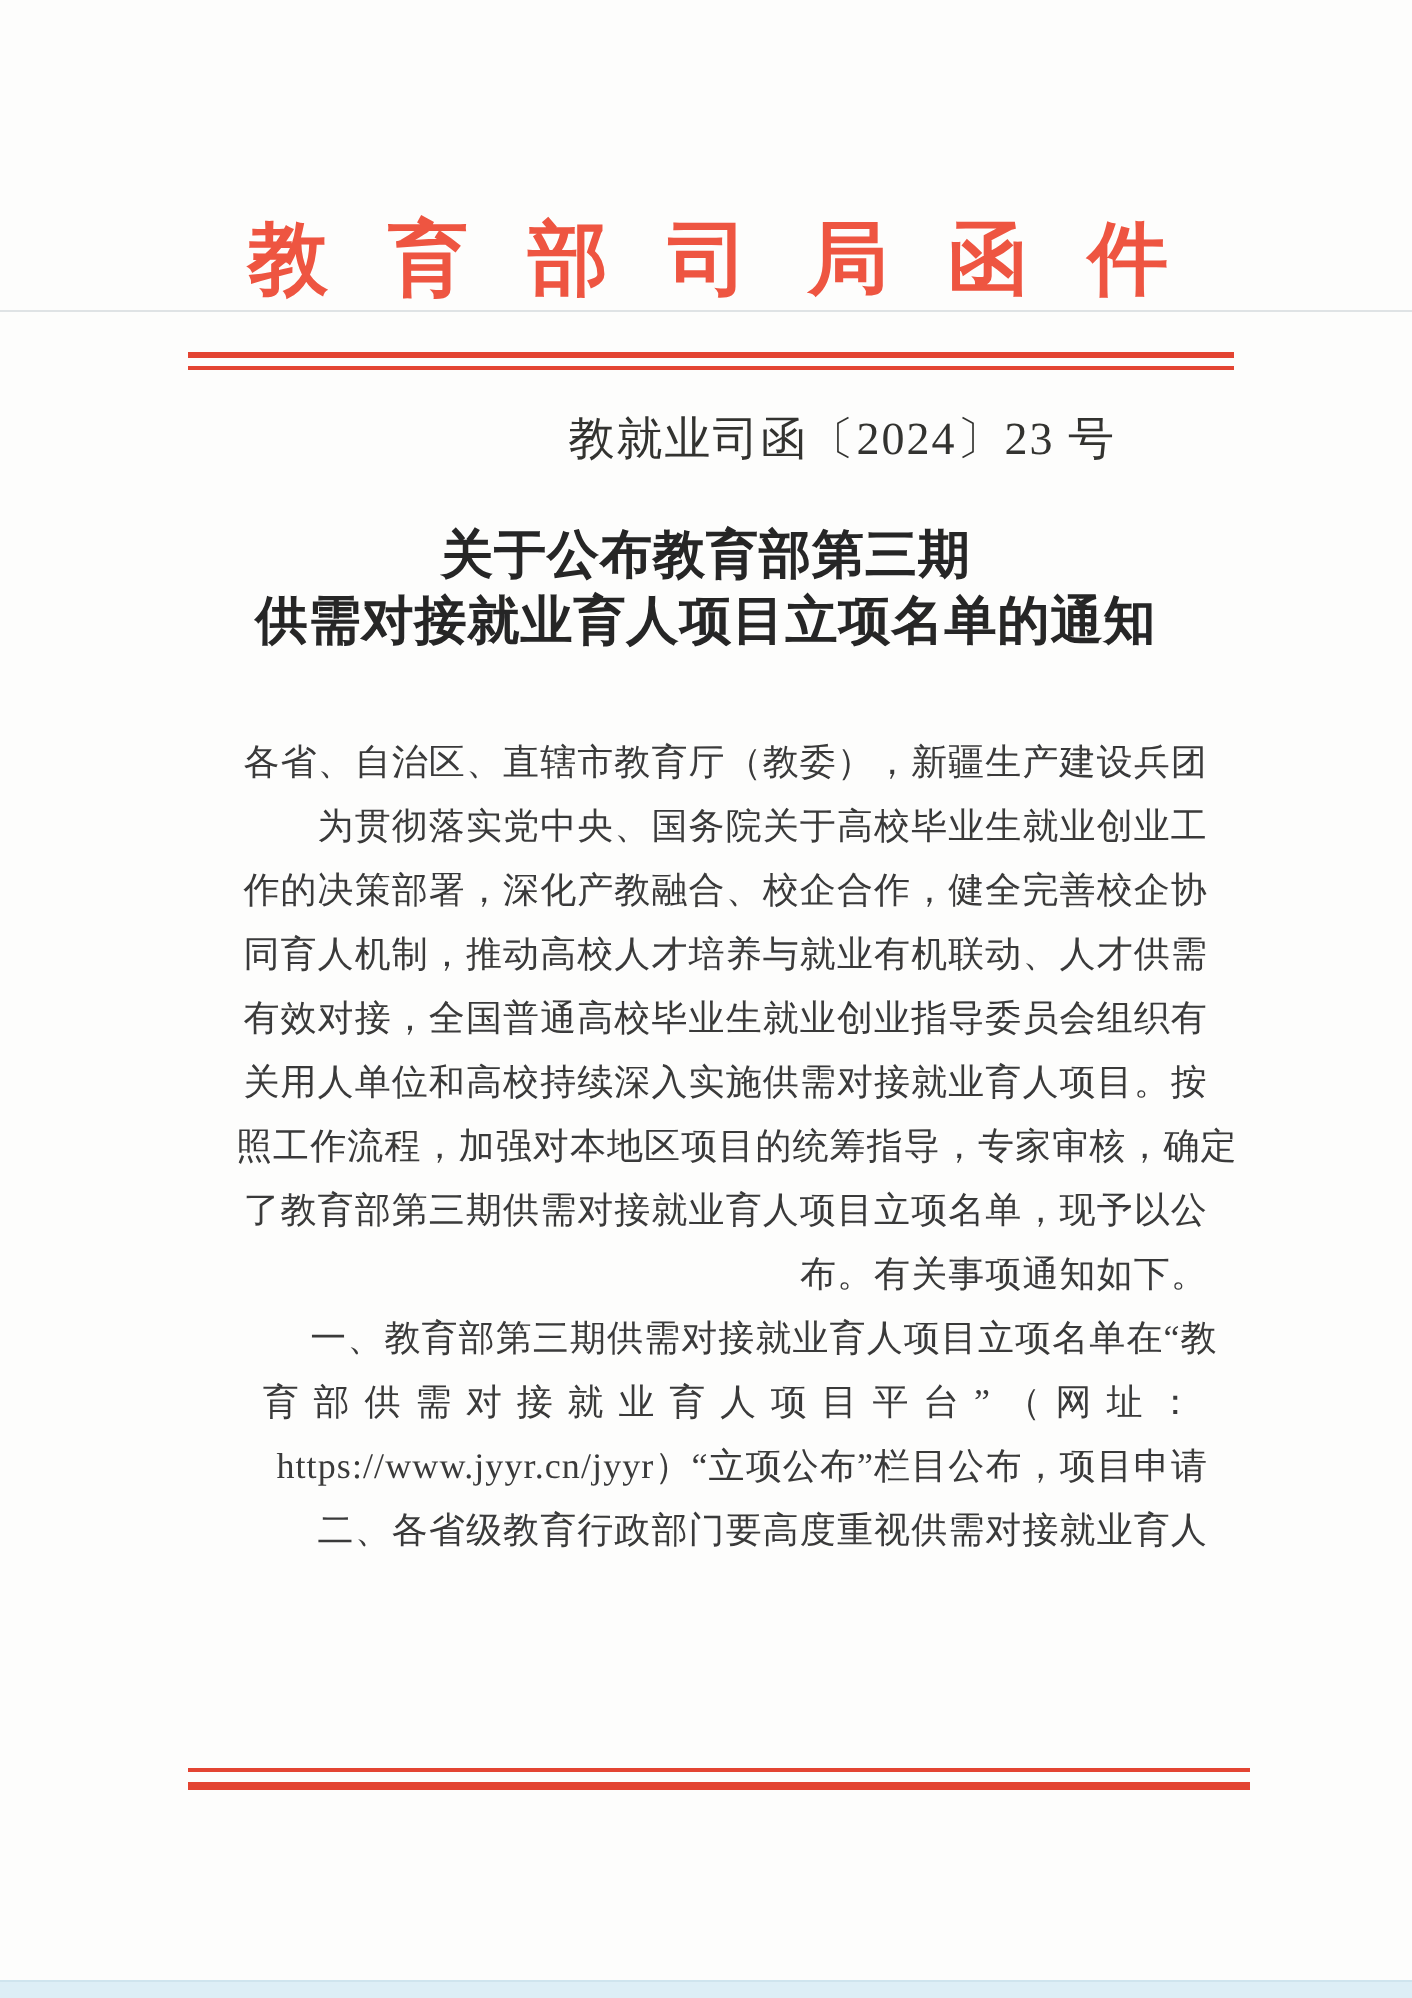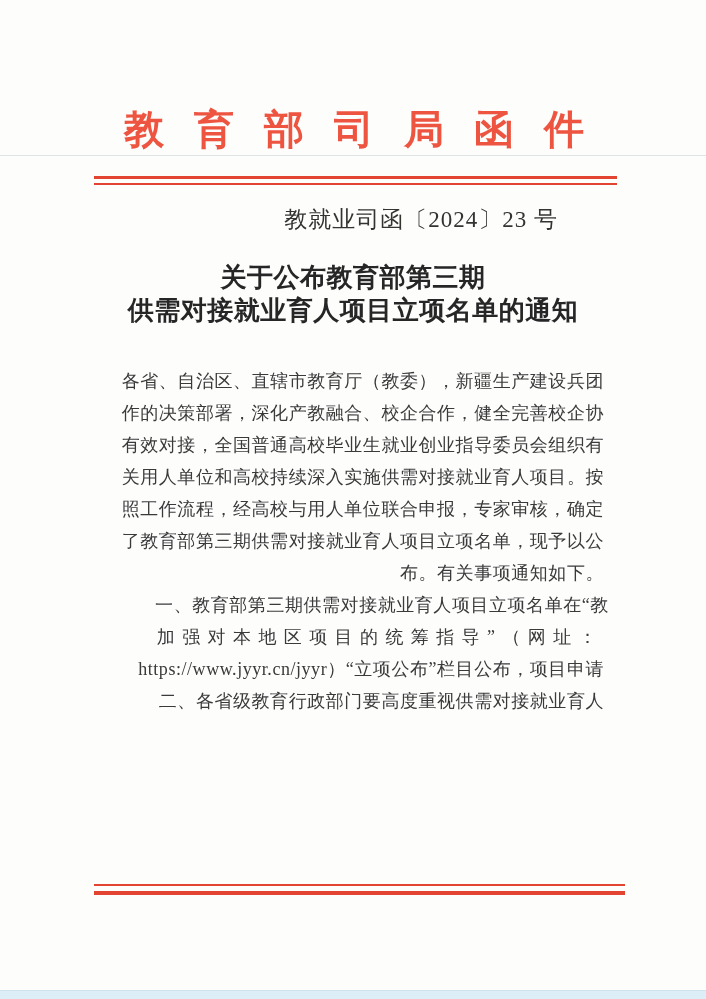--- a/index.html
+++ b/index.html
@@ -129,28 +129,30 @@
 
   <div class="doc-number">教就业司函〔2024〕23 号</div>
 
   <h2 class="notice-title">
     <span style="display:block">关于公布教育部第三期</span>
     <span style="display:block">供需对接就业育人项目立项名单的通知</span>
   </h2>
 
   <div class="body-block">
     <div class="body-line">各省、自治区、直辖市教育厅（教委），新疆生产建设兵团</div>
+    <div class="body-line">　　为贯彻落实党中央、国务院关于高校毕业生就业创业工</div>
     <div class="body-line">作的决策部署，深化产教融合、校企合作，健全完善校企协</div>
+    <div class="body-line">同育人机制，推动高校人才培养与就业有机联动、人才供需</div>
     <div class="body-line">有效对接，全国普通高校毕业生就业创业指导委员会组织有</div>
     <div class="body-line">关用人单位和高校持续深入实施供需对接就业育人项目。按</div>
-    <div class="body-line">照工作流程，经高校与用人单位联合申报，专家审核，确定</div>
+    <div class="body-line">照工作流程，加强对本地区项目的统筹指导，专家审核，确定</div>
     <div class="body-line">了教育部第三期供需对接就业育人项目立项名单，现予以公</div>
     <div class="body-line">布。有关事项通知如下。</div>
     <div class="body-line">　　一、教育部第三期供需对接就业育人项目立项名单在“教</div>
-    <div class="body-line spread">加强对本地区项目的统筹指导”（网址：</div>
+    <div class="body-line spread">育部供需对接就业育人项目平台”（网址：</div>
     <div class="body-line">https://www.jyyr.cn/jyyr）“立项公布”栏目公布，项目申请</div>
     <div class="body-line">　　二、各省级教育行政部门要高度重视供需对接就业育人</div>
   </div>
 
   <div class="footer-rule"></div>
 
   <div class="scan-strip"></div>
 
 </div>
 

